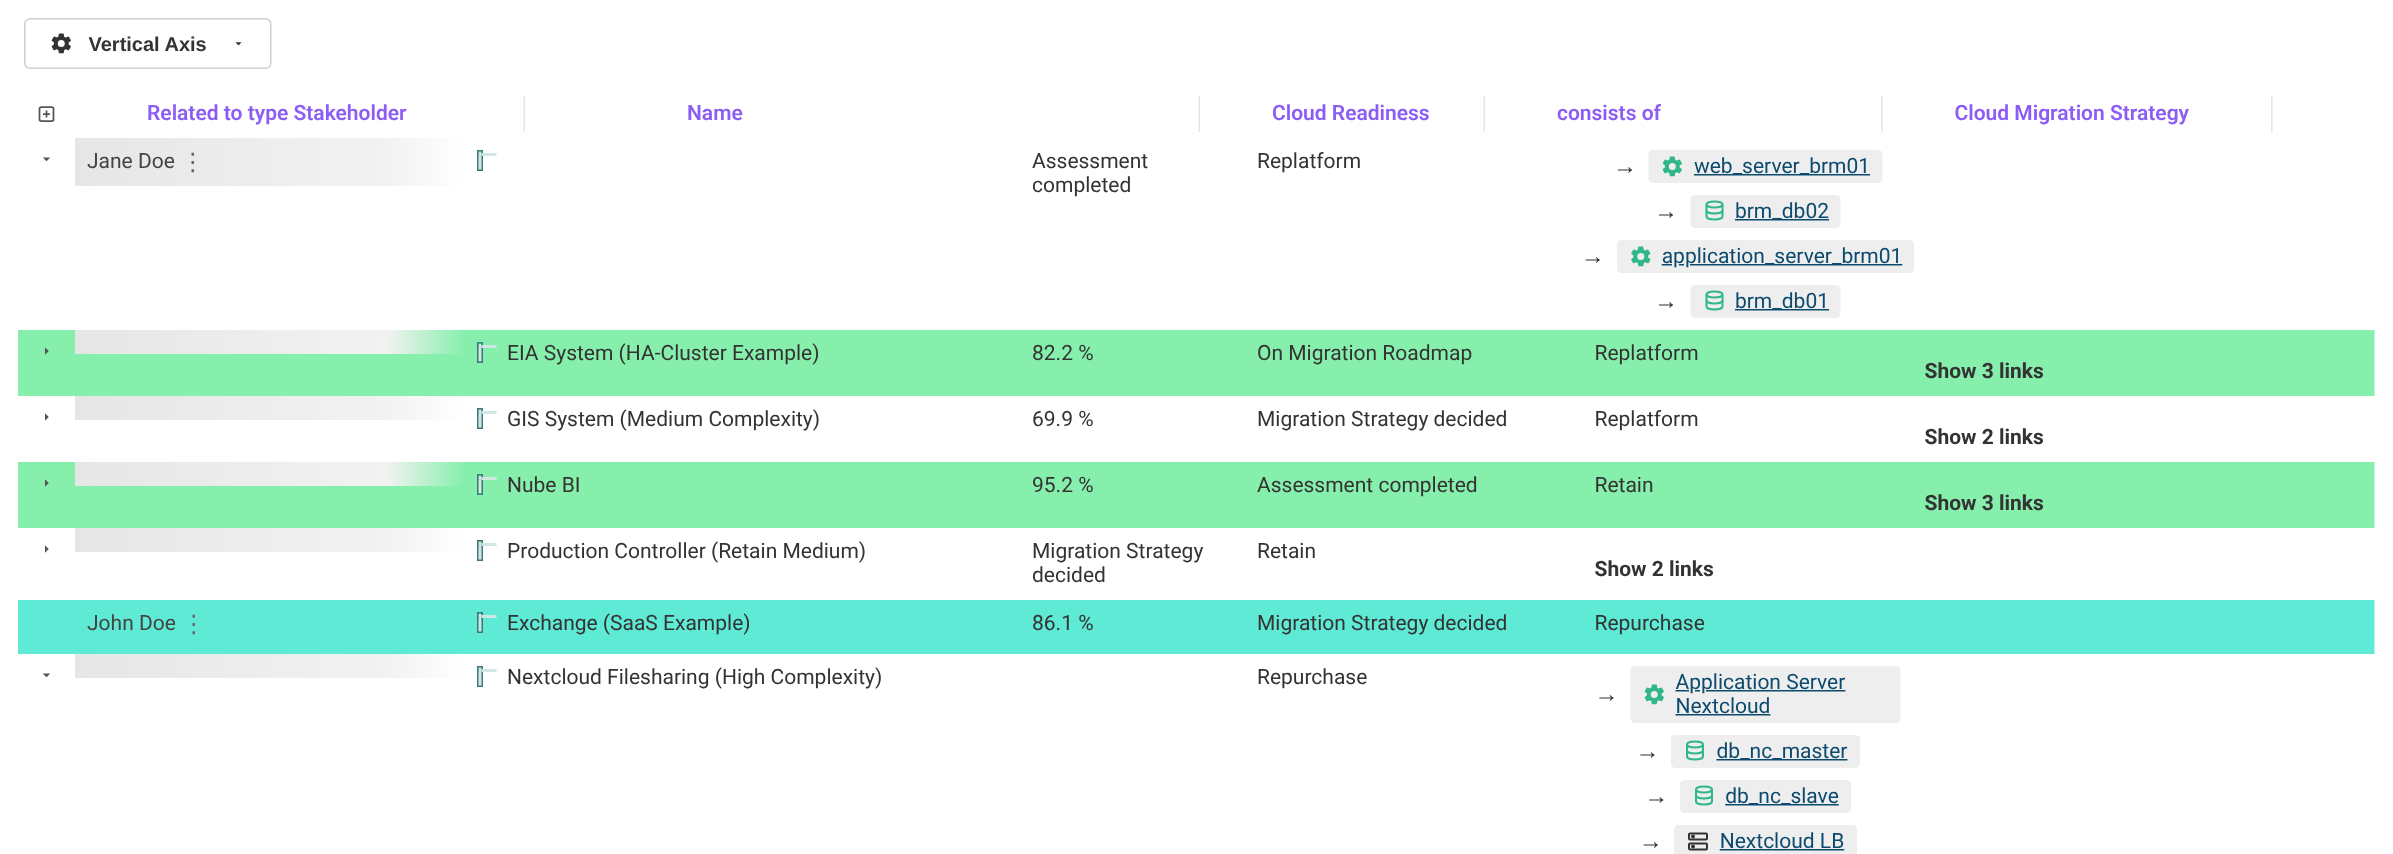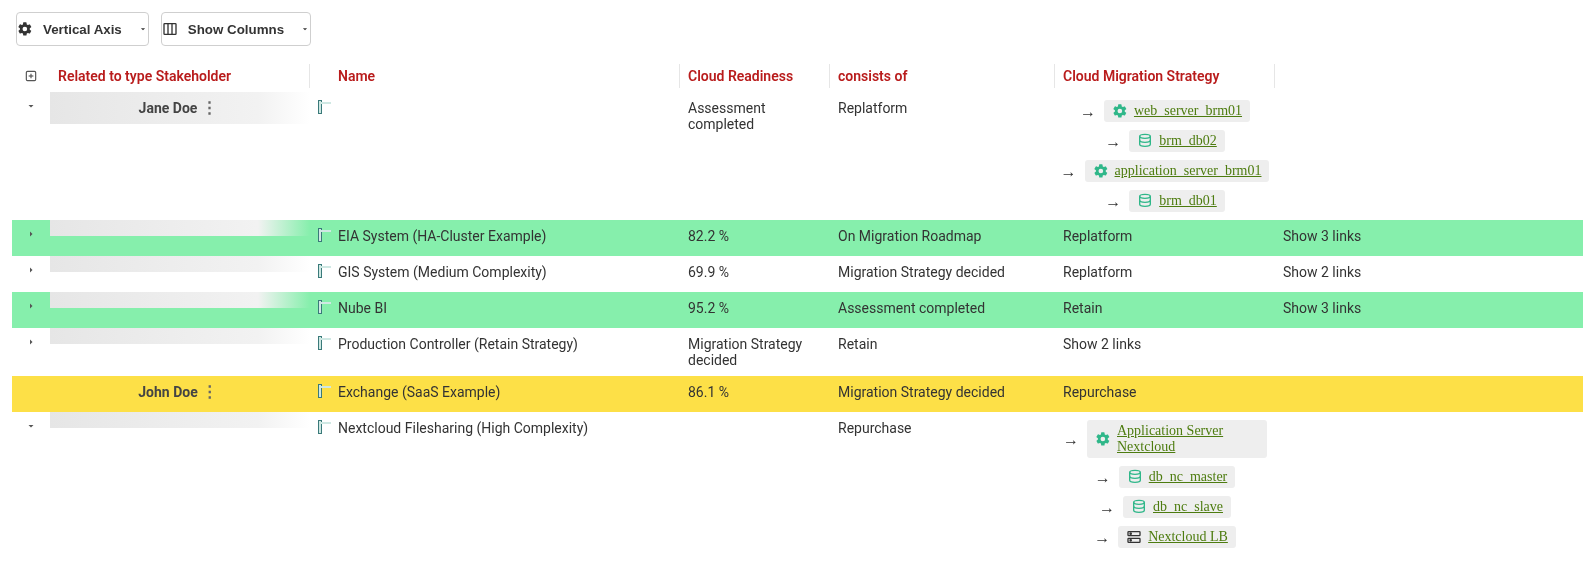--- a/index.html
+++ b/index.html
@@ -17,60 +17,60 @@
     margin-bottom: 14px;
     padding-left: 4px;
   }
   .btn {
     display:inline-flex;
     align-items:center;
     gap: 10px;
     border: 1px solid #cfcfcf;
     border-radius: 4px;
     background:#fff;
-    padding: 8px 0;
+    padding: 8px 16px;
     font-weight:600;
     color:#333;
     cursor:pointer;
   }
   .btn .chev { margin-left: 6px; }
   .icon-svg { display:inline-block; vertical-align:middle; }
 
   .grid-head {
     display:grid;
     grid-template-columns: 38px 260px 20px 350px 150px 225px 220px 1fr;
     align-items:center;
     height: 32px;
     font-weight:600;
-    color:#b91c1c;
+    color:#8b5cf6;
+    gap:40px;
   }
   .grid-head .cell { padding: 4px 8px; }
   .col-div {
     border-right: 1px solid #e6e6e6;
   }
 
   .row {
     display:grid;
     grid-template-columns: 38px 260px 20px 350px 150px 225px 220px 1fr;
     align-items:flex-start;
     min-height: 36px;
   }
   .row .cell {
     padding: 8px 8px;
     display:flex;
     align-items:center;
   }
   .row.alt { background:#86efac; }
-  .row.hl { background:#fde047; }
+  .row.hl { background:#5eead4; }
   .stake-cell {
     align-items:flex-start;
     padding-top:8px;
-    justify-content:center;
+    justify-content:flex-start;
     color:#444;
-    font-weight:bold;
   }
   .stake-cell.shaded {
     background: linear-gradient(90deg, #e6e6e6 0%, #f2f2f2 80%, rgba(255,255,255,0) 100%);
   }
   .expander-cell {
     justify-content:center;
     cursor:pointer;
     color:#555;
   }
   .type-icon-cell { justify-content:center; }
@@ -87,26 +87,25 @@
   }
   .chip {
     display:inline-flex;
     align-items:center;
     gap:6px;
     background:#eeeeee;
     border-radius:3px;
     padding: 3px 8px;
   }
   .chip a, .chip span.txt {
-    color:#4d7c0f;
+    color:#0c4a6e;
     text-decoration:underline;
     font-size:14px;
-    font-family:Liberation Serif, serif;
-  }
-  .bold { font-weight:400; }
+  }
+  .bold { font-weight:700;margin-top:12px; }
   .arrow { font-size:16px; color:#333; }
 
   .more-dots {
     cursor:pointer;
     color:#666;
     font-size:16px;
     line-height:1;
     padding:0 4px;
   }
 
@@ -150,35 +149,20 @@
         </svg>
     </span>
     <span>Vertical Axis</span>
     <span class="chev">
       <svg width="10" height="10" viewBox="0 0 24 24" fill="currentColor">
           <path d="M7 10l5 5 5-5z"></path>
         </svg>
     </span>
   </button>
 
-  <button class="btn">
-    <span class="icon-svg">
-      <svg width="16" height="16" viewBox="0 0 24 24" fill="none" stroke="currentColor" stroke-width="2">
-          <rect x="3" y="4" width="18" height="16" rx="1"></rect>
-          <line x1="9" y1="4" x2="9" y2="20"></line>
-          <line x1="15" y1="4" x2="15" y2="20"></line>
-        </svg>
-    </span>
-    <span>Show Columns</span>
-    <span class="chev">
-      <svg width="10" height="10" viewBox="0 0 24 24" fill="currentColor">
-          <path d="M7 10l5 5 5-5z"></path>
-        </svg>
-    </span>
-  </button>
 </div>
 
 <div class="grid-head">
   <div class="cell expand-all">
     <svg width="14" height="14" viewBox="0 0 24 24" fill="none" stroke="#555" stroke-width="2">
         <rect x="4" y="4" width="16" height="16" rx="2"></rect>
         <line x1="12" y1="8" x2="12" y2="16"></line>
         <line x1="8" y1="12" x2="16" y2="12"></line>
       </svg>
   </div>
@@ -315,21 +299,21 @@
     <div class="row">
       <div class="cell expander-cell">
         <svg width="12" height="12" viewBox="0 0 24 24" fill="currentColor">
           <path d="M10 7l5 5-5 5z"></path>
         </svg>
       </div>
       <div class="cell stake-cell shaded"></div>
       <div class="cell type-icon-cell">
         <span class="app-window-icon"></span>
       </div>
-      <div class="cell">Production Controller (Retain Strategy)</div>
+      <div class="cell">Production Controller (Retain Medium)</div>
       <div class="cell">Migration Strategy decided</div>
       <div class="cell">Retain</div>
       <div class="cell">
         <span class="bold">Show 2 links</span>
       </div>
     </div>
     <div class="row hl">
       <div class="cell expander-cell"></div>
       <div class="cell stake-cell ">
         <span>John Doe</span>

